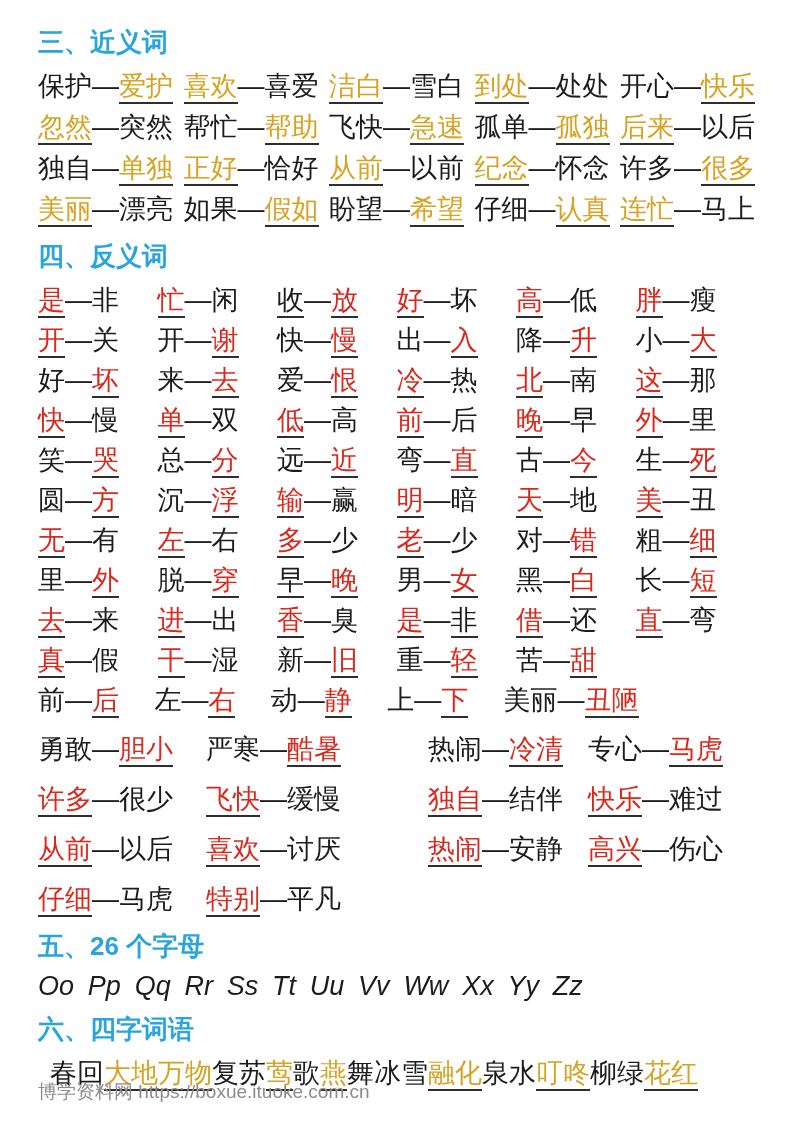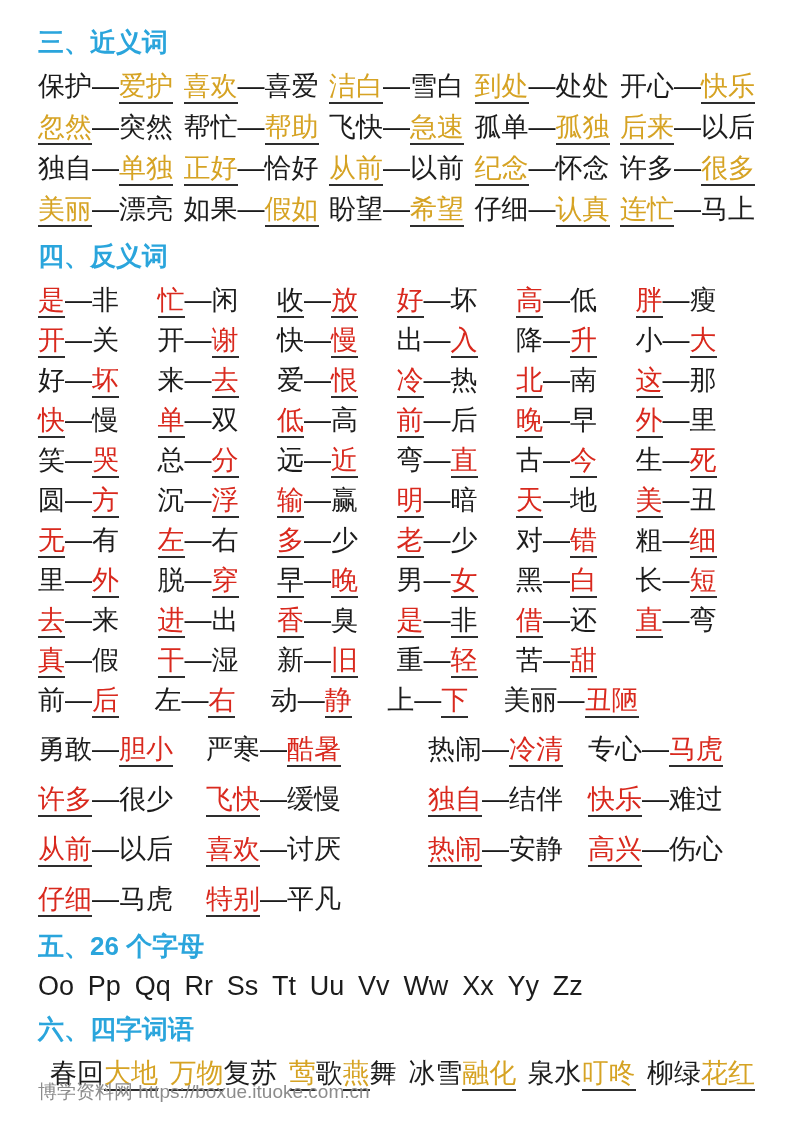--- a/index.html
+++ b/index.html
@@ -15,22 +15,22 @@
     font-size: 26px; font-weight: bold;
     margin: 0 0 8px 0; line-height: 32px;
   }
   .sec { margin-top: 0; }
   .sec + .sec { margin-top: 10px; }
   .row { line-height: 41px; font-size: 27px; }
   .l-syn { display: flex; justify-content: space-between; }
   .l-ant1 { display: grid; grid-template-columns: repeat(6, 1fr); line-height: 40px; }
   .l-ant2 { display: grid; grid-template-columns: 168px 222px 160px auto; line-height: 42px; margin-top: 8px; }
   .l-letters { display: flex; justify-content: space-between; line-height: 33px; font-size: 27px; }
-  .l-narrow { width: 76%; }
-  .l-words { display: flex; justify-content: space-between; padding-left: 12px; line-height: 40px; }
+  .l-narrow { width: 76%; font-style: italic; }
+  .l-words { display: flex; padding-left: 12px; line-height: 40px; }
   .pair { white-space: nowrap; }
   .seg { color: var(--c-text, #1c1c1c); }
   .c-o { color: var(--c-syn, #d6a324); }
   .c-r { color: var(--c-ant, #d9291e); }
   .u { border-bottom: 2px solid var(--c-underline, #2e2e2e); padding-bottom: 1px; }
   .letter { color: var(--c-text, #1c1c1c); }
   .watermark {
     text-align: left; color: var(--c-watermark, #8c8c8c);
     font-size: 19px; margin-top: -12px; line-height: 22px;
   }

